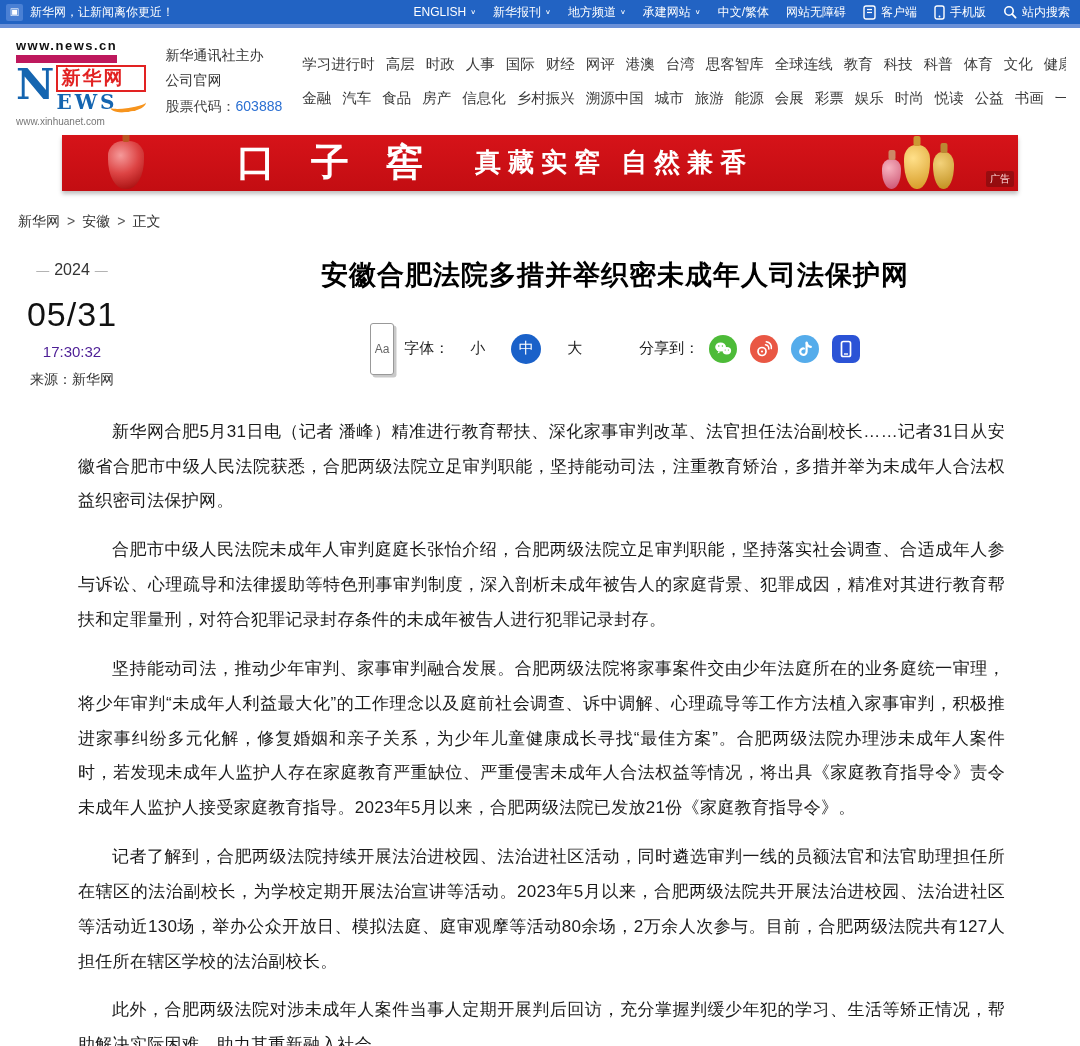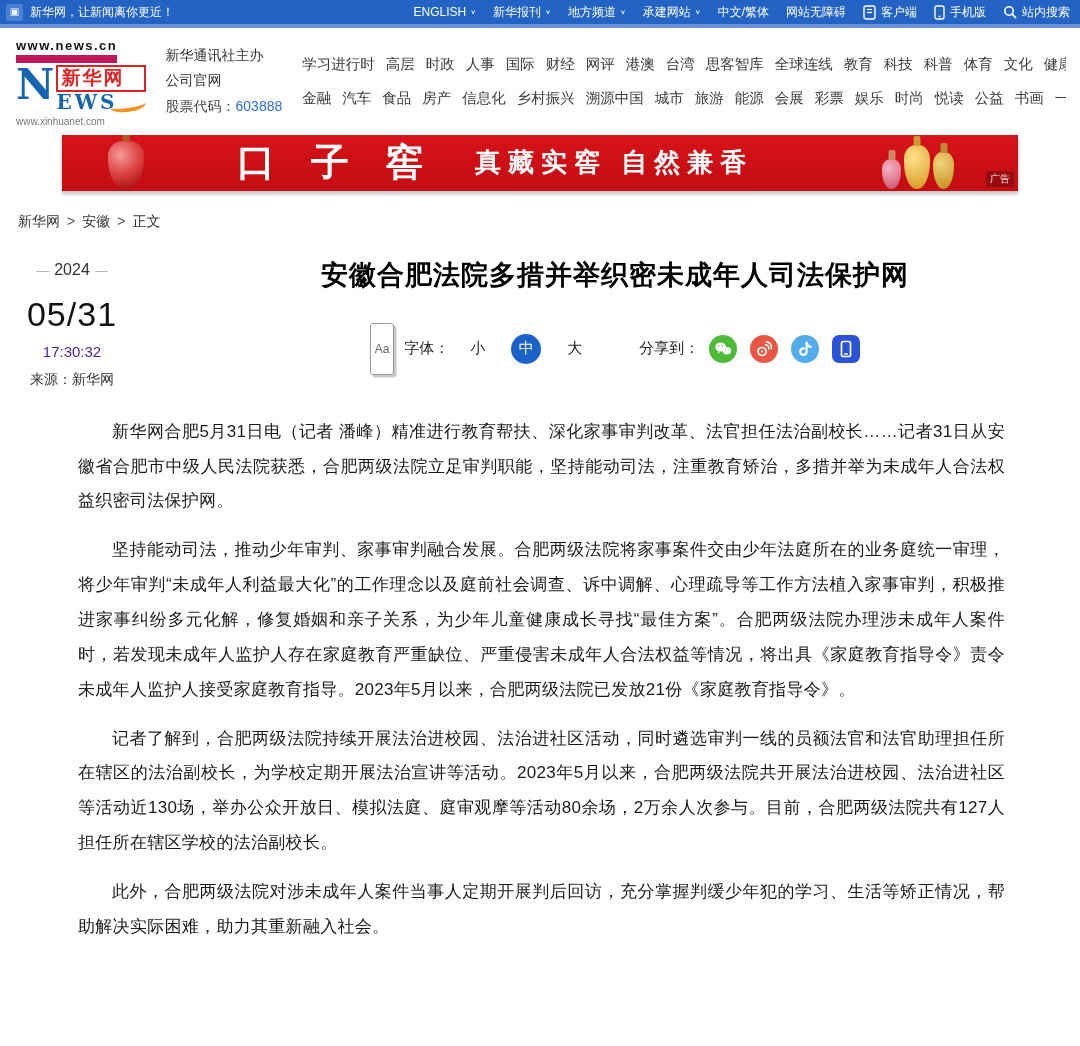--- a/index.html
+++ b/index.html
@@ -263,16 +263,17 @@
               <line x1="9" y1="16" x2="13" y2="16" stroke="#fff" stroke-width="1.4"></line>
             </svg>
         </span>
       </span>
     </div>
   </div>
 </div>
 
 <div class="article-body">
     <p class="para">新华网合肥5月31日电（记者 潘峰）精准进行教育帮扶、深化家事审判改革、法官担任法治副校长……记者31日从安徽省合肥市中级人民法院获悉，合肥两级法院立足审判职能，坚持能动司法，注重教育矫治，多措并举为未成年人合法权益织密司法保护网。</p>
+    <p class="para">合肥市中级人民法院未成年人审判庭庭长张怡介绍，合肥两级法院立足审判职能，坚持落实社会调查、合适成年人参与诉讼、心理疏导和法律援助等特色刑事审判制度，深入剖析未成年被告人的家庭背景、犯罪成因，精准对其进行教育帮扶和定罪量刑，对符合犯罪记录封存条件的未成年被告人进行犯罪记录封存。</p>
     <p class="para">坚持能动司法，推动少年审判、家事审判融合发展。合肥两级法院将家事案件交由少年法庭所在的业务庭统一审理，将少年审判“未成年人利益最大化”的工作理念以及庭前社会调查、诉中调解、心理疏导等工作方法植入家事审判，积极推进家事纠纷多元化解，修复婚姻和亲子关系，为少年儿童健康成长寻找“最佳方案”。合肥两级法院办理涉未成年人案件时，若发现未成年人监护人存在家庭教育严重缺位、严重侵害未成年人合法权益等情况，将出具《家庭教育指导令》责令未成年人监护人接受家庭教育指导。2023年5月以来，合肥两级法院已发放21份《家庭教育指导令》。</p>
     <p class="para">记者了解到，合肥两级法院持续开展法治进校园、法治进社区活动，同时遴选审判一线的员额法官和法官助理担任所在辖区的法治副校长，为学校定期开展法治宣讲等活动。2023年5月以来，合肥两级法院共开展法治进校园、法治进社区等活动近130场，举办公众开放日、模拟法庭、庭审观摩等活动80余场，2万余人次参与。目前，合肥两级法院共有127人担任所在辖区学校的法治副校长。</p>
     <p class="para">此外，合肥两级法院对涉未成年人案件当事人定期开展判后回访，充分掌握判缓少年犯的学习、生活等矫正情况，帮助解决实际困难，助力其重新融入社会。</p>
   </div>
 
 </body></html>

